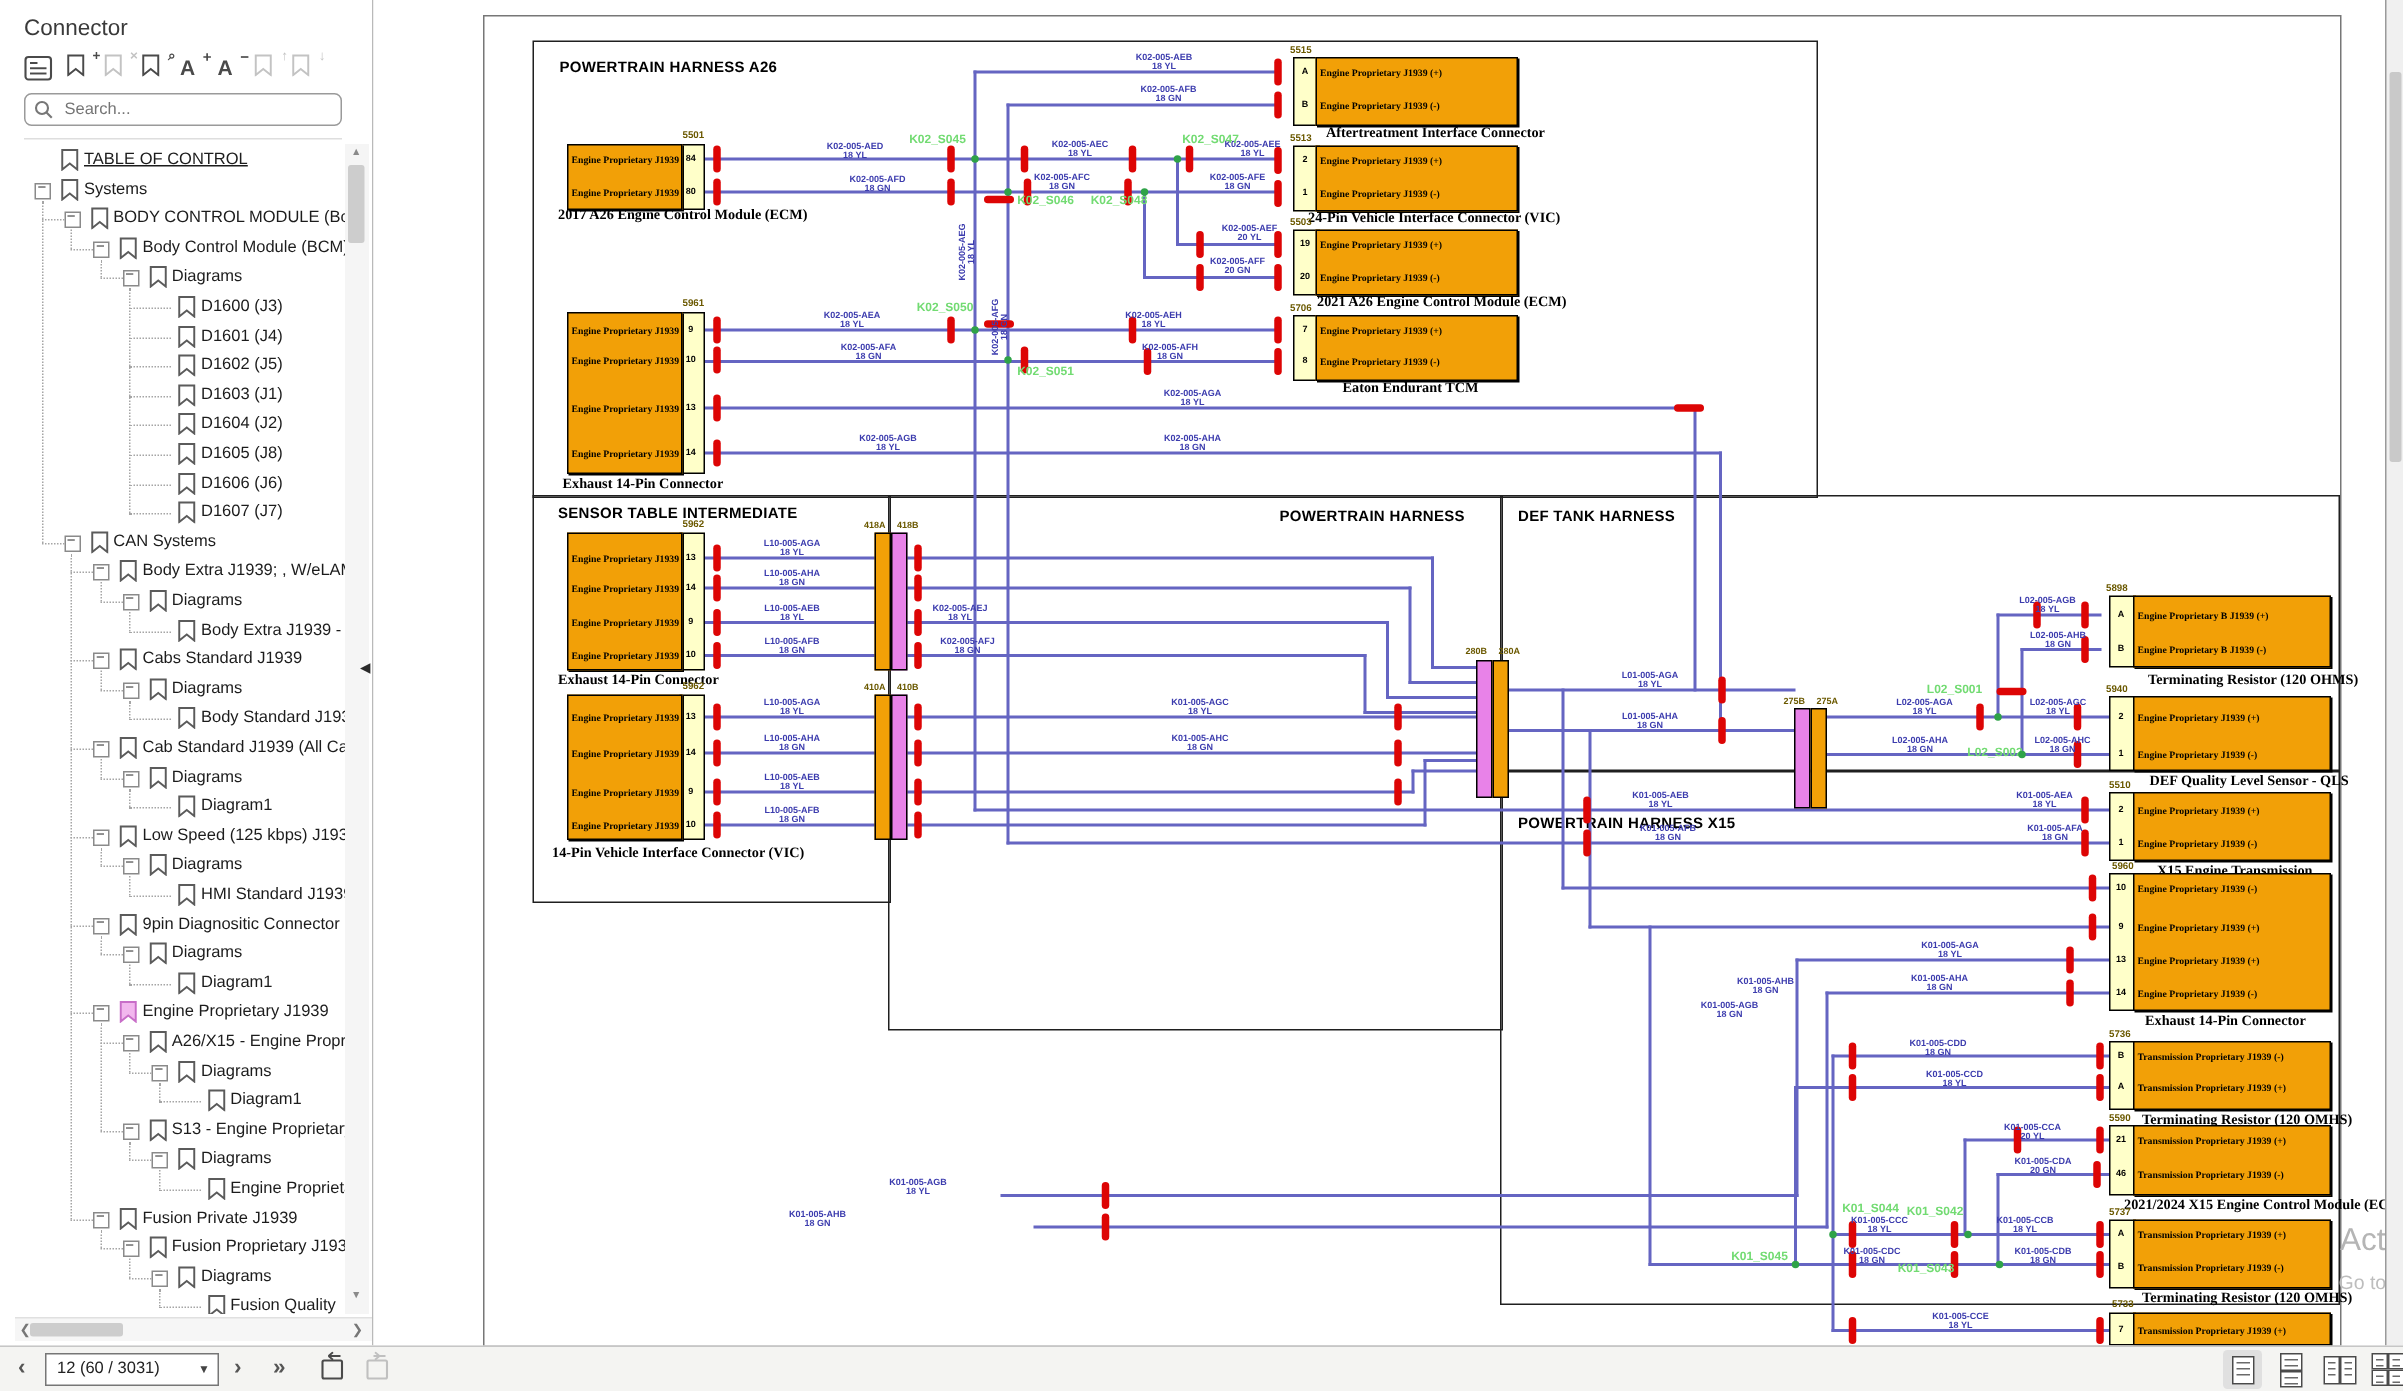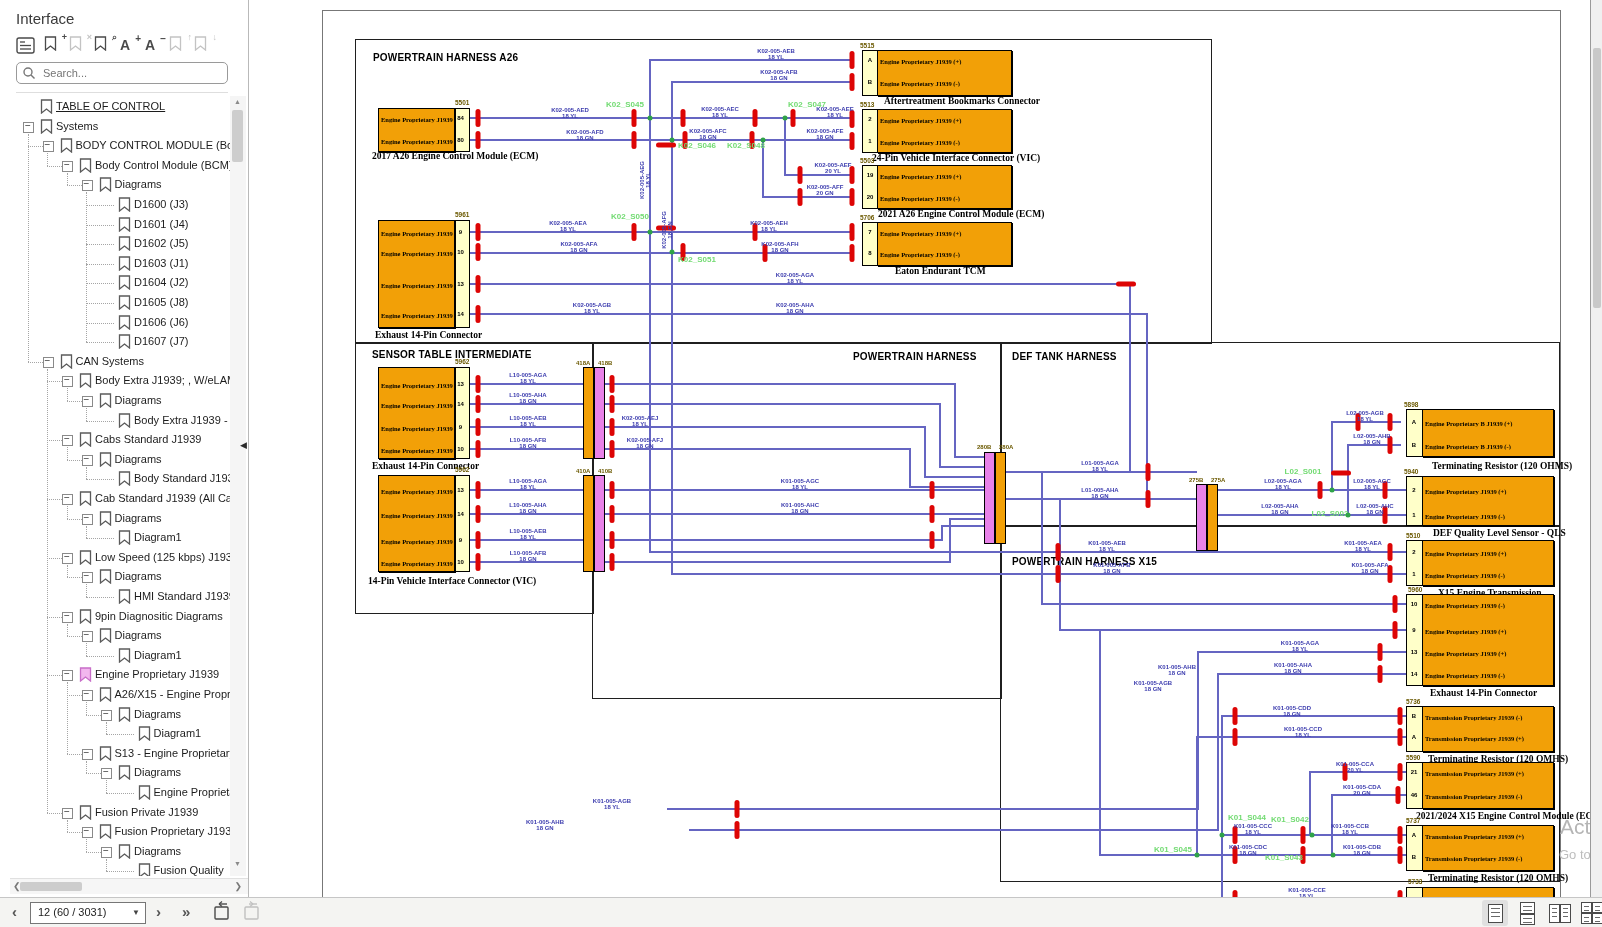--- a/index.html
+++ b/index.html
@@ -72,21 +72,21 @@
   #watermark{position:absolute;left:1540px;top:815px;width:50px;height:60px;overflow:hidden;}
   #wm1{position:absolute;left:20px;top:0px;font-size:21px;color:#b5b5b5;white-space:nowrap;}
   #wm2{position:absolute;left:19px;top:32px;font-size:13px;color:#bdbdbd;white-space:nowrap;}
 </style>
 </head>
 <body>
 
 <div id="leftrail"></div>
 
 <div id="sidebar">
-  <div id="sb-title">Interface</div>
+  <div id="sb-title">Connector</div>
   <div id="sb-tools">
       <div class="tbico" style="left: 2px;">
         <svg width="20" height="20" viewBox="0 0 20 20">
           <rect x="1" y="2" width="17" height="15" rx="2" fill="none" stroke="currentColor" stroke-width="1.4"></rect>
           <line x1="4" y1="6" x2="9" y2="6" stroke="currentColor" stroke-width="1.3"></line>
           <line x1="4" y1="9.5" x2="15" y2="9.5" stroke="currentColor" stroke-width="1.3"></line>
           <line x1="4" y1="13" x2="15" y2="13" stroke="currentColor" stroke-width="1.3"></line>
         </svg>
       </div>
       <div class="tbico" style="left: 30px;">
@@ -380,21 +380,21 @@
         <div class="tlabel" style="left: 124px;">HMI Standard J1939</div>
       </div>
       <div class="stub" style="left: 37px; top: 520.6px; width: 15px;"></div>
       <div class="trow" style="left: 0px; top: 511.6px; width: 220px;">
         <div class="expbox" style="left: 52px;">
           <span>−</span>
         </div>
         <div class="abs" style="left: 69px; top: 1px; width: 13px; height: 15px;"><svg width="13" height="15" viewBox="0 0 13 15">
             <path d="M1.5 1 h10 v13 l-5 -4 l-5 4 z" fill="none" stroke="#5b5b5b" stroke-width="1.3"></path>
           </svg></div>
-        <div class="tlabel" style="left: 85px;">9pin Diagnositic Diagrams</div>
+        <div class="tlabel" style="left: 85px;">9pin Diagnositic Connector</div>
       </div>
       <div class="stub" style="left: 56.5px; top: 540.2px; width: 15px;"></div>
       <div class="trow" style="left: 0px; top: 531.2px; width: 220px;">
         <div class="expbox" style="left: 71.5px;">
           <span>−</span>
         </div>
         <div class="abs" style="left: 88.5px; top: 1px; width: 13px; height: 15px;"><svg width="13" height="15" viewBox="0 0 13 15">
             <path d="M1.5 1 h10 v13 l-5 -4 l-5 4 z" fill="none" stroke="#5b5b5b" stroke-width="1.3"></path>
           </svg></div>
         <div class="tlabel" style="left: 104.5px;">Diagrams</div>
@@ -516,21 +516,21 @@
   <div id="hsb">
     <div class="ar" style="left:3px;">❮</div>
     <div class="thumb"></div>
     <div class="ar" style="right:6px;">❯</div>
   </div>
 </div>
 <div id="collapse">◀</div>
 
 <div id="content"></div>
 <div id="page"></div>
-<div id="diagram" class="abs" style="left:0;top:0;width:1312px;height:897px;pointer-events:none;margin-top:12px;">
+<div id="diagram" class="abs" style="left:0;top:0;width:1312px;height:897px;pointer-events:none;">
     <div class="region" style="left: 355px; top: 27px; width: 855px; height: 303px;"></div>
     <div class="rlabel" style="left: 373px; top: 40px;">POWERTRAIN HARNESS A26</div>
     <div class="region" style="left: 355px; top: 330px; width: 237px; height: 270px;"></div>
     <div class="rlabel" style="left: 372px; top: 337px;">SENSOR TABLE INTERMEDIATE</div>
     <div class="region" style="left: 592px; top: 330px; width: 408px; height: 355px;"></div>
     <div class="rlabel" style="left: 853px; top: 339px;">POWERTRAIN HARNESS</div>
     <div class="region" style="left: 1000px; top: 330px; width: 558px; height: 183px;"></div>
     <div class="rlabel" style="left: 1012px; top: 339px;">DEF TANK HARNESS</div>
     <div class="region" style="left: 1000px; top: 513px; width: 558px; height: 355px;"></div>
     <div class="rlabel" style="left: 1012px; top: 544px;">POWERTRAIN HARNESS X15</div>
@@ -750,21 +750,21 @@
     <div class="blkid" style="left: 455px; top: 454px;">5962</div>
     <div class="caption" style="left: 368px; top: 564px;">14-Pin Vehicle Interface Connector (VIC)</div>
     <div class="strip" style="left: 862px; top: 38px; width: 16px; height: 44px;"></div>
     <div class="orange" style="left: 877px; top: 38px; width: 133px; height: 44px;">
       <div class="rowlab" style="top: 10px;">Engine Proprietary J1939 (+)</div>
       <div class="rowlab" style="top: 32px;">Engine Proprietary J1939 (-)</div>
     </div>
     <div class="pinnum" style="left: 862px; top: 48px; width: 16px;">A</div>
     <div class="pinnum" style="left: 862px; top: 70px; width: 16px;">B</div>
     <div class="blkid" style="left: 860px; top: 30px;">5515</div>
-    <div class="caption" style="left: 884px; top: 84px;">Aftertreatment Bookmarks Connector</div>
+    <div class="caption" style="left: 884px; top: 84px;">Aftertreatment Interface Connector</div>
     <div class="strip" style="left: 862px; top: 97px; width: 16px; height: 42px;"></div>
     <div class="orange" style="left: 877px; top: 97px; width: 133px; height: 42px;">
       <div class="rowlab" style="top: 10px;">Engine Proprietary J1939 (+)</div>
       <div class="rowlab" style="top: 32px;">Engine Proprietary J1939 (-)</div>
     </div>
     <div class="pinnum" style="left: 862px; top: 107px; width: 16px;">2</div>
     <div class="pinnum" style="left: 862px; top: 129px; width: 16px;">1</div>
     <div class="blkid" style="left: 860px; top: 89px;">5513</div>
     <div class="caption" style="left: 872px; top: 141px;">24-Pin Vehicle Interface Connector (VIC)</div>
     <div class="strip" style="left: 862px; top: 153px; width: 16px; height: 42px;"></div>

